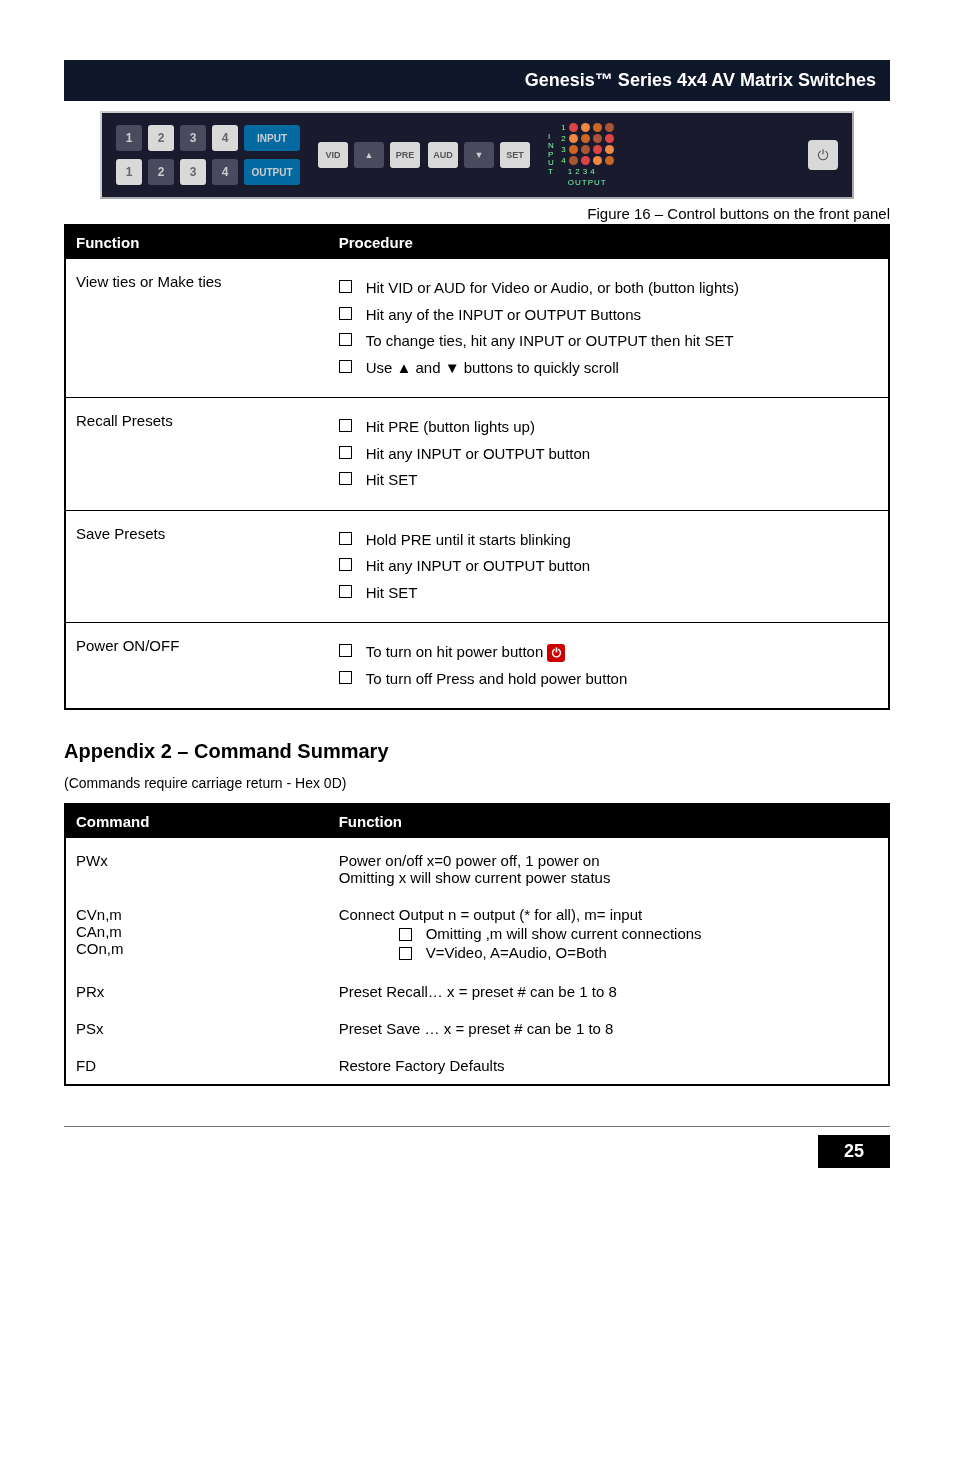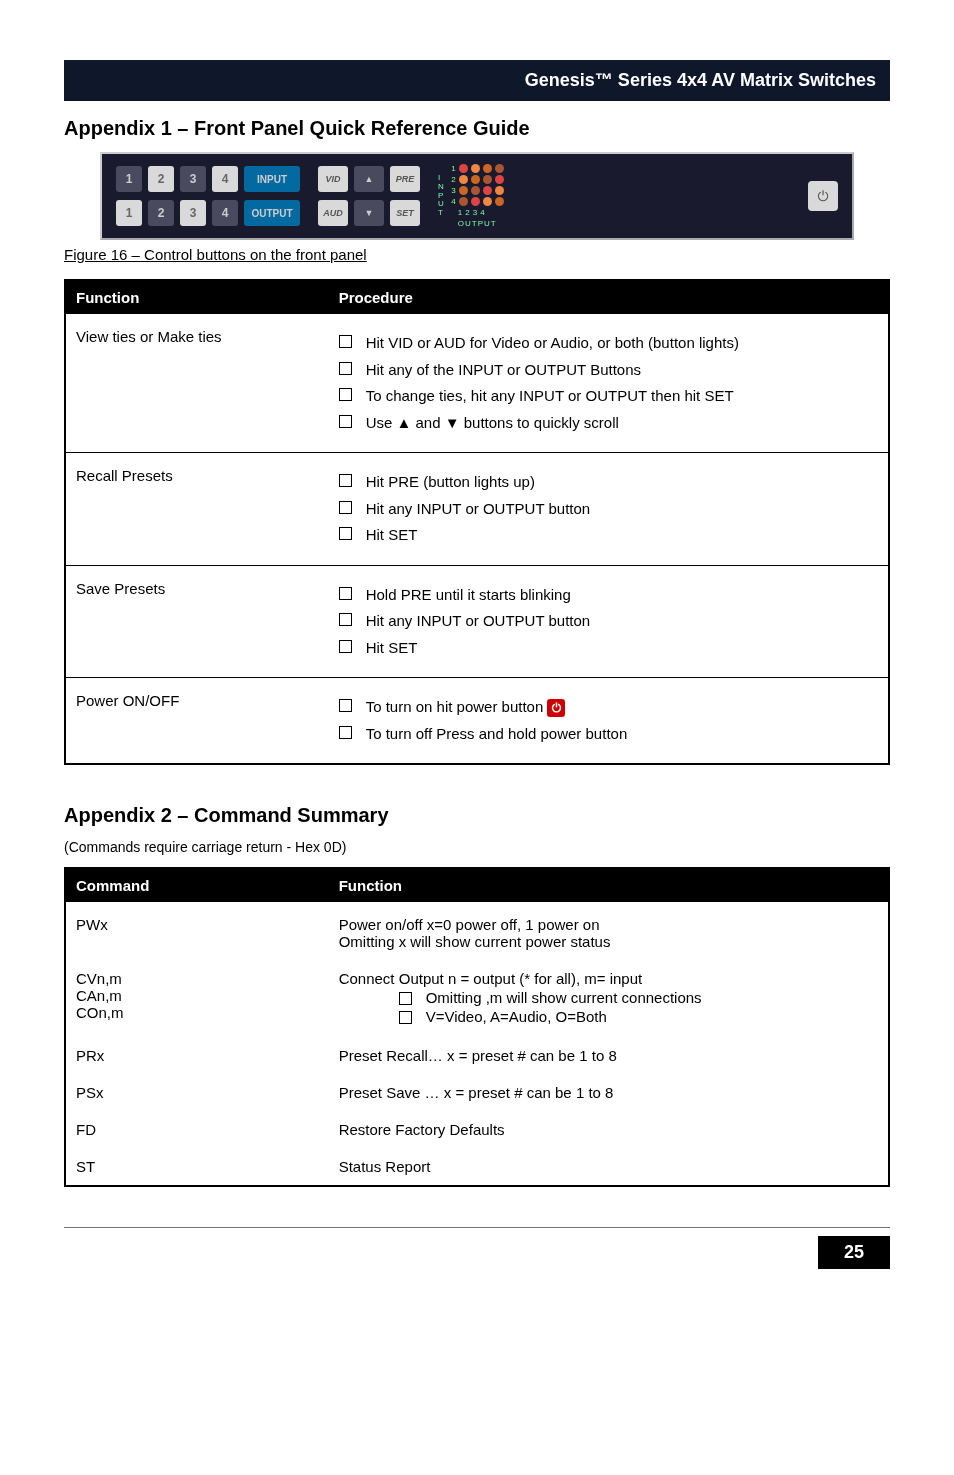--- a/index.html
+++ b/index.html
@@ -60,50 +60,49 @@
     color:#666;
   }
   .sq.dark { background:#4a4a5e;color:#ccc; }
   .lbl-box {
     width: 56px; height:26px;
     background:#0369a1;color:#ccc;
     border-radius:3px;
     display:flex;align-items:center;justify-content:center;
     font-size:10px;font-weight:bold;
   }
-  .mid-col { display:flex;flex-direction:column;gap:8px;font-style:italic; }
+  .mid-col { display:flex;flex-direction:row;gap:8px; }
   .mid-row { display:flex;gap:6px; }
   .small-sq { width:30px;height:26px;background:#d9d9d9;border-radius:3px;display:flex;align-items:center;justify-content:center;font-size:9px;font-weight:bold;color:#555; }
   .small-sq.dark{background:#4a4a5e;color:#ccc;}
   .led-block{display:flex;flex-direction:column;gap:2px;font-size:8px;color:#7fa;}
   .led-row{display:flex;gap:3px;align-items:center;}
   .led-lbl{width:10px;text-align:right;color:#8f8;font-size:8px;}
   .led{width:9px;height:9px;border-radius:50%;background:#c83; }
   .led.r1{background:#d44;}
   .led.r2{background:#e84;}
   .led.r3{background:#c62;}
   .led.r4{background:#a53;}
   .led-nums{display:flex;gap:3px;margin-left:12px;color:#7fa;font-size:8px;}
   .led-out{color:#7fa;font-size:8px;margin-left:12px;letter-spacing:1px;}
   .v-letters{display:flex;flex-direction:column;font-size:8px;color:#7fa;line-height:1.1;margin-right:2px;}
   .led-wrap{display:flex;align-items:center;}
   .pwr-btn{width:30px;height:30px;background:#d9d9d9;border-radius:4px;display:flex;align-items:center;justify-content:center;margin-left:auto;}
   .pwr-glyph{font-size:14px;color:#555;}
   .fig-caption{
-    text-align:left;
+    text-align:right;
     font-size:15px;
-    margin:6px 0 16px 0;
-    text-decoration:underline;
+    margin:6px 0 2px 0;
   }
   
   table.doc-table {
     width: 100%;
     border-collapse: collapse;
     border: 2px solid #000;
-    margin-bottom: 39px;
+    margin-bottom: 30px;
   }
   table.doc-table thead th {
     background:#000;
     color:#fff;
     text-align:left;
     padding:8px 10px;
     font-size:15px;
     font-weight:bold;
   }
   table.doc-table tbody td {
@@ -161,21 +160,20 @@
     font-size:18px;font-weight:bold;
   }
 </style>
 </head>
 <body>
 
 <div class="page">
 
   <div class="title-bar">Genesis™ Series   4x4 AV Matrix Switches</div>
 
-  <h2 class="section-heading">Appendix 1 – Front Panel Quick Reference Guide</h2>
 
   <div class="panel-wrap">
     <div class="btn-grid">
       <div class="btn-row">
         <div class="sq dark">1</div>
         <div class="sq">2</div>
         <div class="sq dark">3</div>
         <div class="sq">4</div>
         <div class="lbl-box">INPUT</div>
       </div>
@@ -375,24 +373,20 @@
           <td>Preset Recall…  x = preset # can be 1 to 8</td>
         </tr>
         <tr>
           <td class="col1">PSx</td>
           <td>Preset Save    …  x = preset # can be 1 to 8</td>
         </tr>
         <tr>
           <td class="col1">FD</td>
           <td>Restore Factory Defaults</td>
         </tr>
-        <tr>
-          <td class="col1">ST</td>
-          <td>Status Report</td>
-        </tr>
       </tbody>
   </table>
 
   <div class="page-footer">
     <div class="page-num">25</div>
   </div>
 
 </div>
 
 </body></html>

